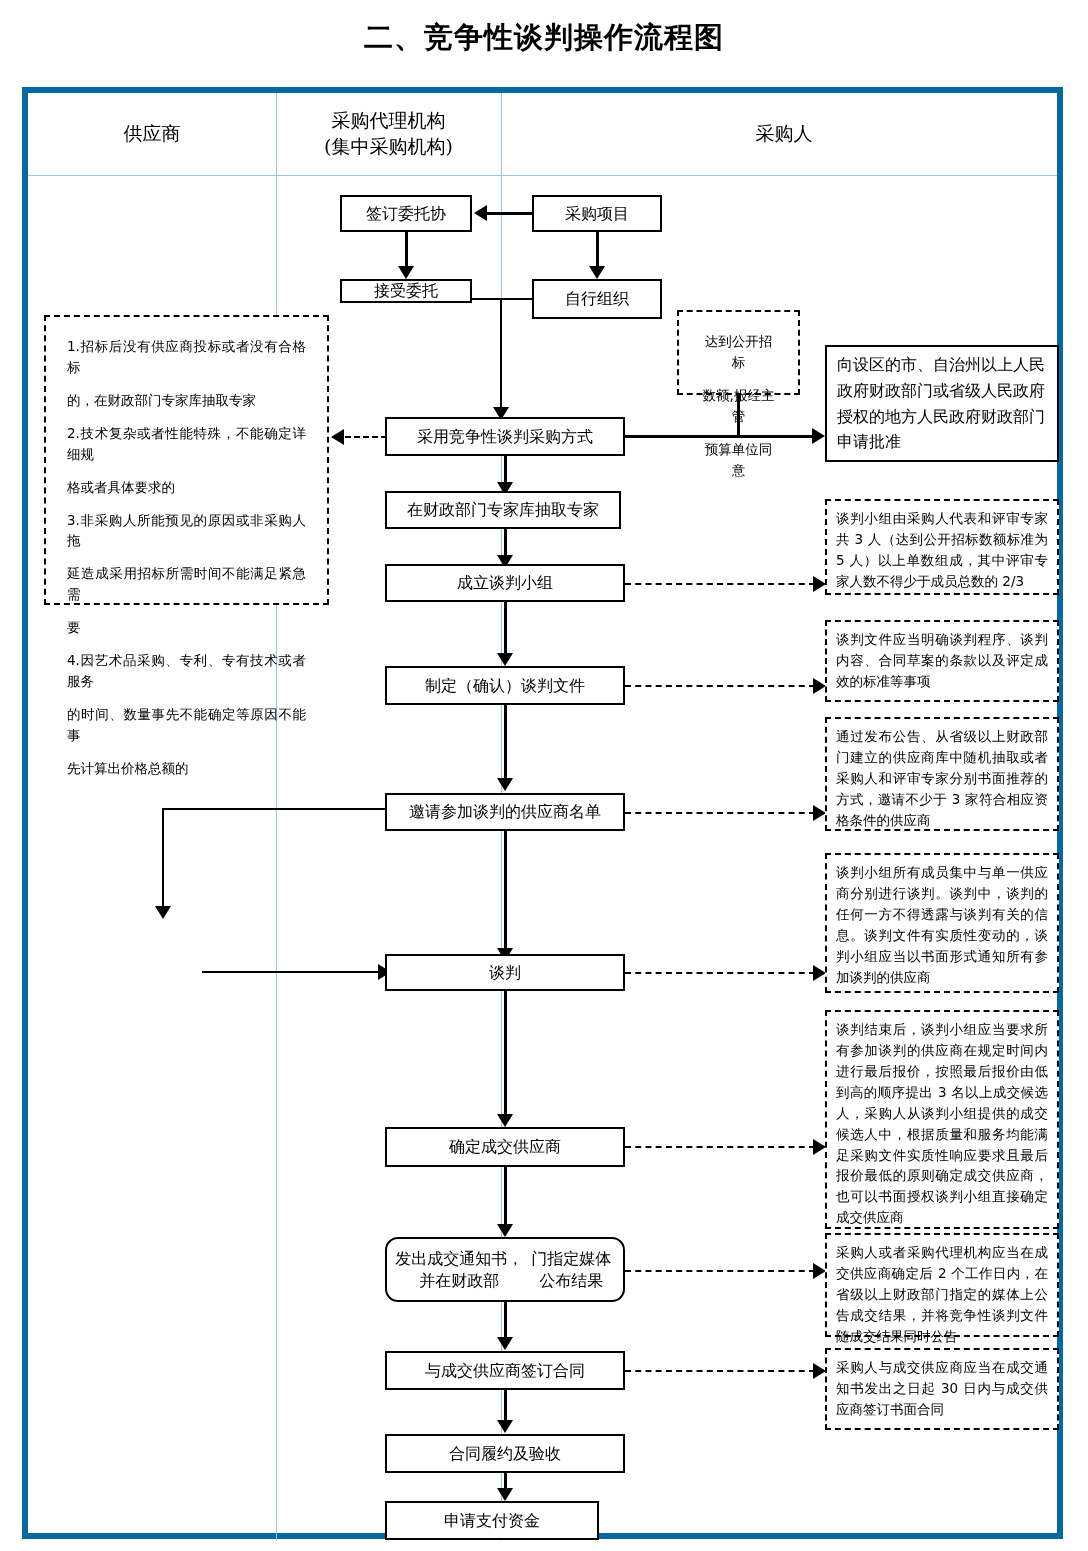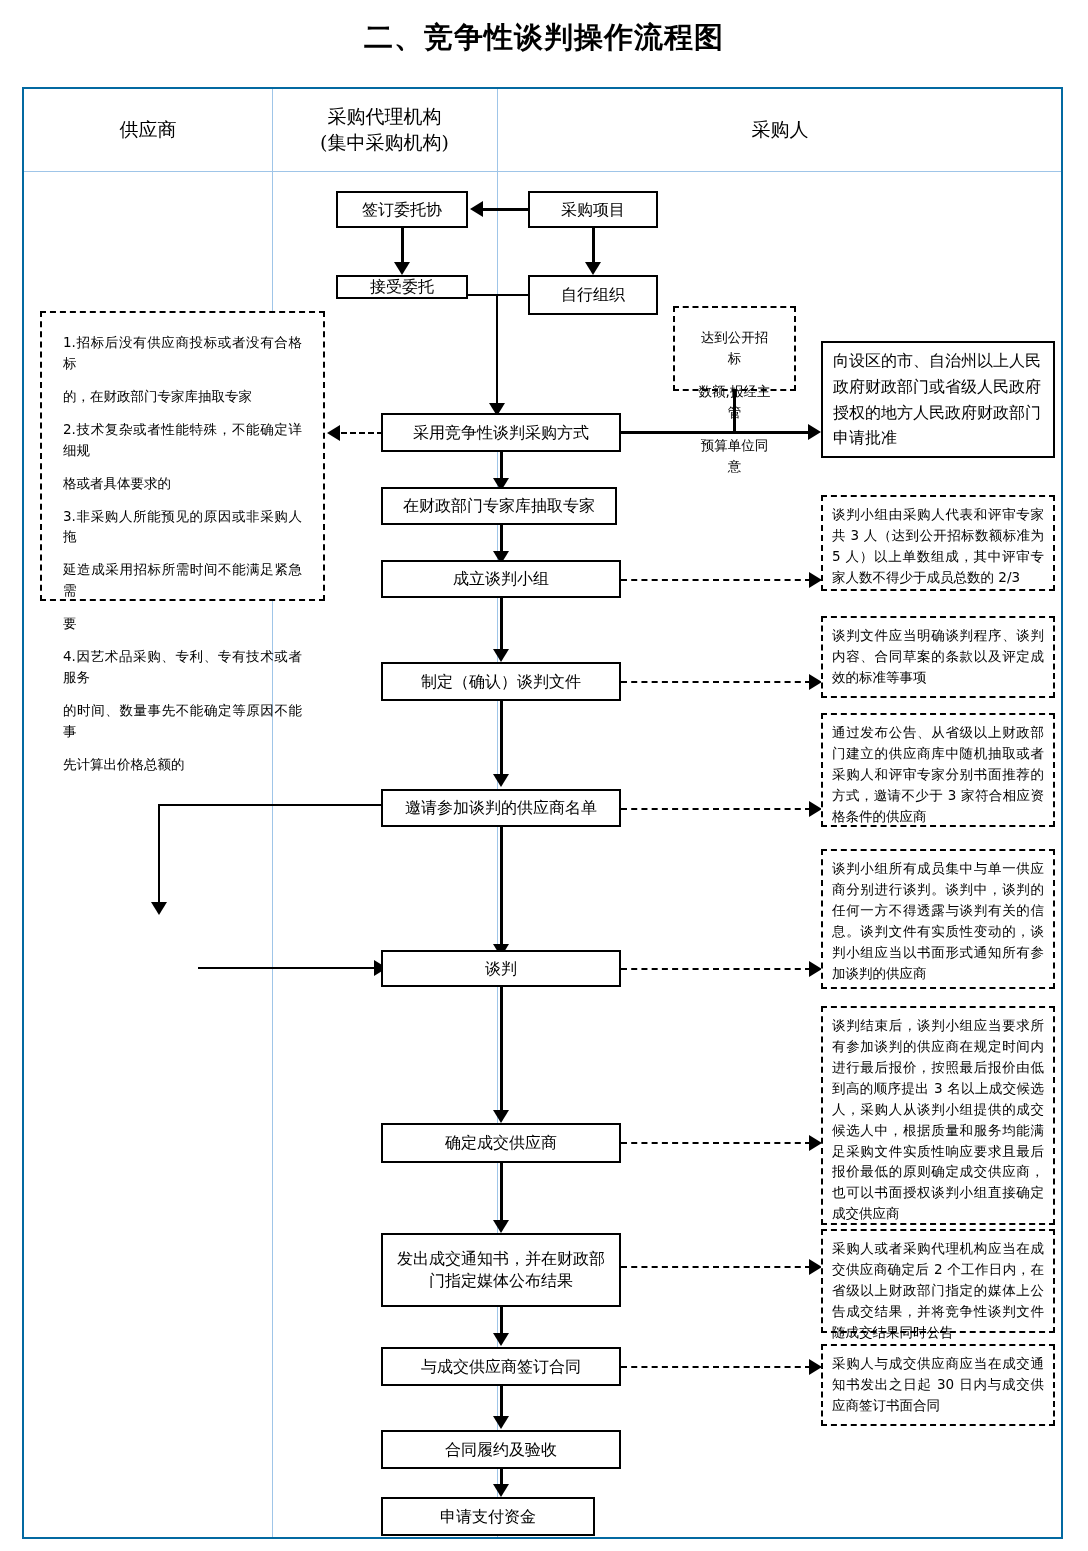--- a/index.html
+++ b/index.html
@@ -15,21 +15,21 @@
     position:absolute; left:0; top:18px; width:1088px;
     text-align:center;
     font-size:29px; font-weight:bold;
     letter-spacing:1px;
     font-family:"DejaVu Serif","Liberation Serif",serif;
   }
   
   #frame{
     position:absolute; left:22px; top:87px;
     width:1041px; height:1452px;
-    border:2px solid #0369a1;
+    border:6px solid #0369a1;
     box-sizing:border-box;
     background:#fff;
   }
   
   .lane-v{
     position:absolute; top:0; width:1px; background:#9fc5e8;
   }
   .lane-h{
     position:absolute; left:0; right:0; height:1px; background:#9fc5e8;
   }
@@ -231,21 +231,21 @@
   <div class="box" style="left:357px;top:1034px;width:240px;height:40px;text-align:center;">确定成交供应商</div>
 
   <div class="dash-h" style="left:597px;top:1053px;width:190px;"></div>
   <div class="arrow-r" style="left:785px;top:1046px;"></div>
 
   <div class="note" style="left:797px;top:917px;width:234px;height:219px;">谈判结束后，谈判小组应当要求所有参加谈判的供应商在规定时间内进行最后报价，按照最后报价由低到高的顺序提出 3 名以上成交候选人，采购人从谈判小组提供的成交候选人中，根据质量和服务均能满足采购文件实质性响应要求且最后报价最低的原则确定成交供应商，也可以书面授权谈判小组直接确定成交供应商</div>
 
   <div class="vline" style="left:476px;top:1074px;height:62px;"></div>
   <div class="arrow-d" style="left:469px;top:1131px;"></div>
 
-  <div class="box" style="left:357px;top:1144px;width:240px;height:74px;flex-direction:column;">
+  <div class="box" style="left:357px;top:1144px;width:240px;height:65px;flex-direction:row;border-radius:13px;">
     <div>发出成交通知书，并在财政部</div>
     <div>门指定媒体公布结果</div>
   </div>
 
   <div class="dash-h" style="left:597px;top:1177px;width:190px;"></div>
   <div class="arrow-r" style="left:785px;top:1170px;"></div>
 
   <div class="note" style="left:797px;top:1140px;width:234px;height:104px;">采购人或者采购代理机构应当在成交供应商确定后 2 个工作日内，在省级以上财政部门指定的媒体上公告成交结果，并将竞争性谈判文件随成交结果同时公告</div>
 
   <div class="vline" style="left:476px;top:1209px;height:42px;"></div>

